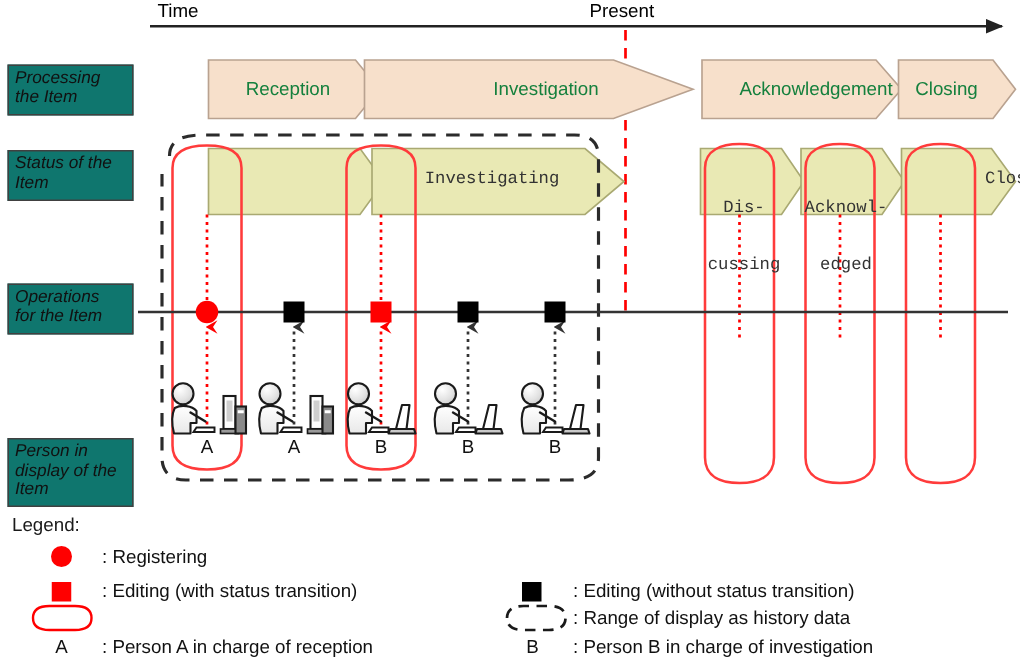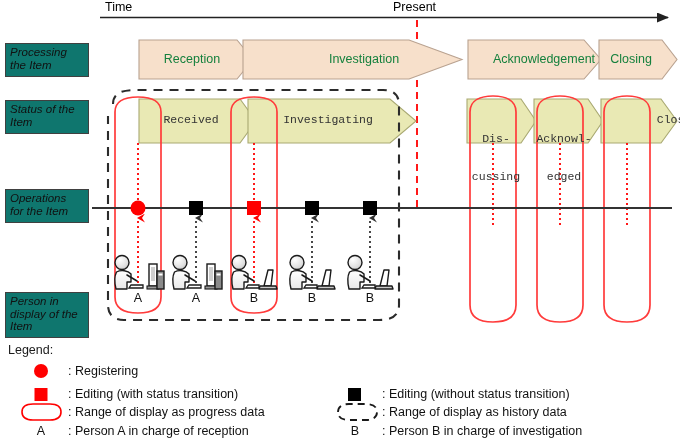--- a/index.html
+++ b/index.html
@@ -242,21 +242,20 @@
   </svg>
 
   <div class="axis-cap" style="left:105px; top:0px;">Time</div>
   <div class="axis-cap" style="left:393px; top:0px;">Present</div>
 
   <div class="chev-label" style="left:139px; top:52px; width:106px;">Reception</div>
   <div class="chev-label" style="left:256px; top:52px; width:120px; text-align:center;margin-left:48px;">Investigation</div>
   <div class="chev-label" style="left:468px; top:52px; width:120px;margin-left:16px;">Acknowledgement</div>
   <div class="chev-label" style="left:600px; top:52px; width:62px;">Closing</div>
 
-  <div class="status-label" style="left:139px; top:114px; width:104px;">Received</div>
   <div class="status-label" style="left:466px; top:108px; width:60px;">
     <div>Dis-</div>
     <div>cussing</div>
   </div>
 
   <div class="status-label" style="left:253px; top:114px; width:150px;">Investigating</div>
 
   <div class="status-label" style="left:532px; top:108px; width:64px;">
     <div>Acknowl-</div>
     <div>edged</div>
@@ -267,21 +266,20 @@
   <div class="person-letter" style="left:126px; top:291px;">A</div>
   <div class="person-letter" style="left:184px; top:291px;">A</div>
   <div class="person-letter" style="left:242px; top:291px;">B</div>
   <div class="person-letter" style="left:300px; top:291px;">B</div>
   <div class="person-letter" style="left:358px; top:291px;">B</div>
 
   <div class="legend-title">Legend:</div>
 
   <div class="legend-row" style="left:68px; top:364px;">: Registering</div>
   <div class="legend-row" style="left:68px; top:387px;">: Editing (with status transition)</div>
-  <div class="legend-row" style="left:68px; top:405px;">: Range of display as progress data</div>
   <div class="lg-letter" style="left:33px; top:424px;">A</div>
   <div class="legend-row" style="left:68px; top:424px;">: Person A in charge of reception</div>
 
   <div class="legend-row" style="left:382px; top:387px;">: Editing (without status transition)</div>
   <div class="legend-row" style="left:382px; top:405px;">: Range of display as history data</div>
   <div class="lg-letter" style="left:347px; top:424px;">B</div>
   <div class="legend-row" style="left:382px; top:424px;">: Person B in charge of investigation</div>
 
 </div>
 

